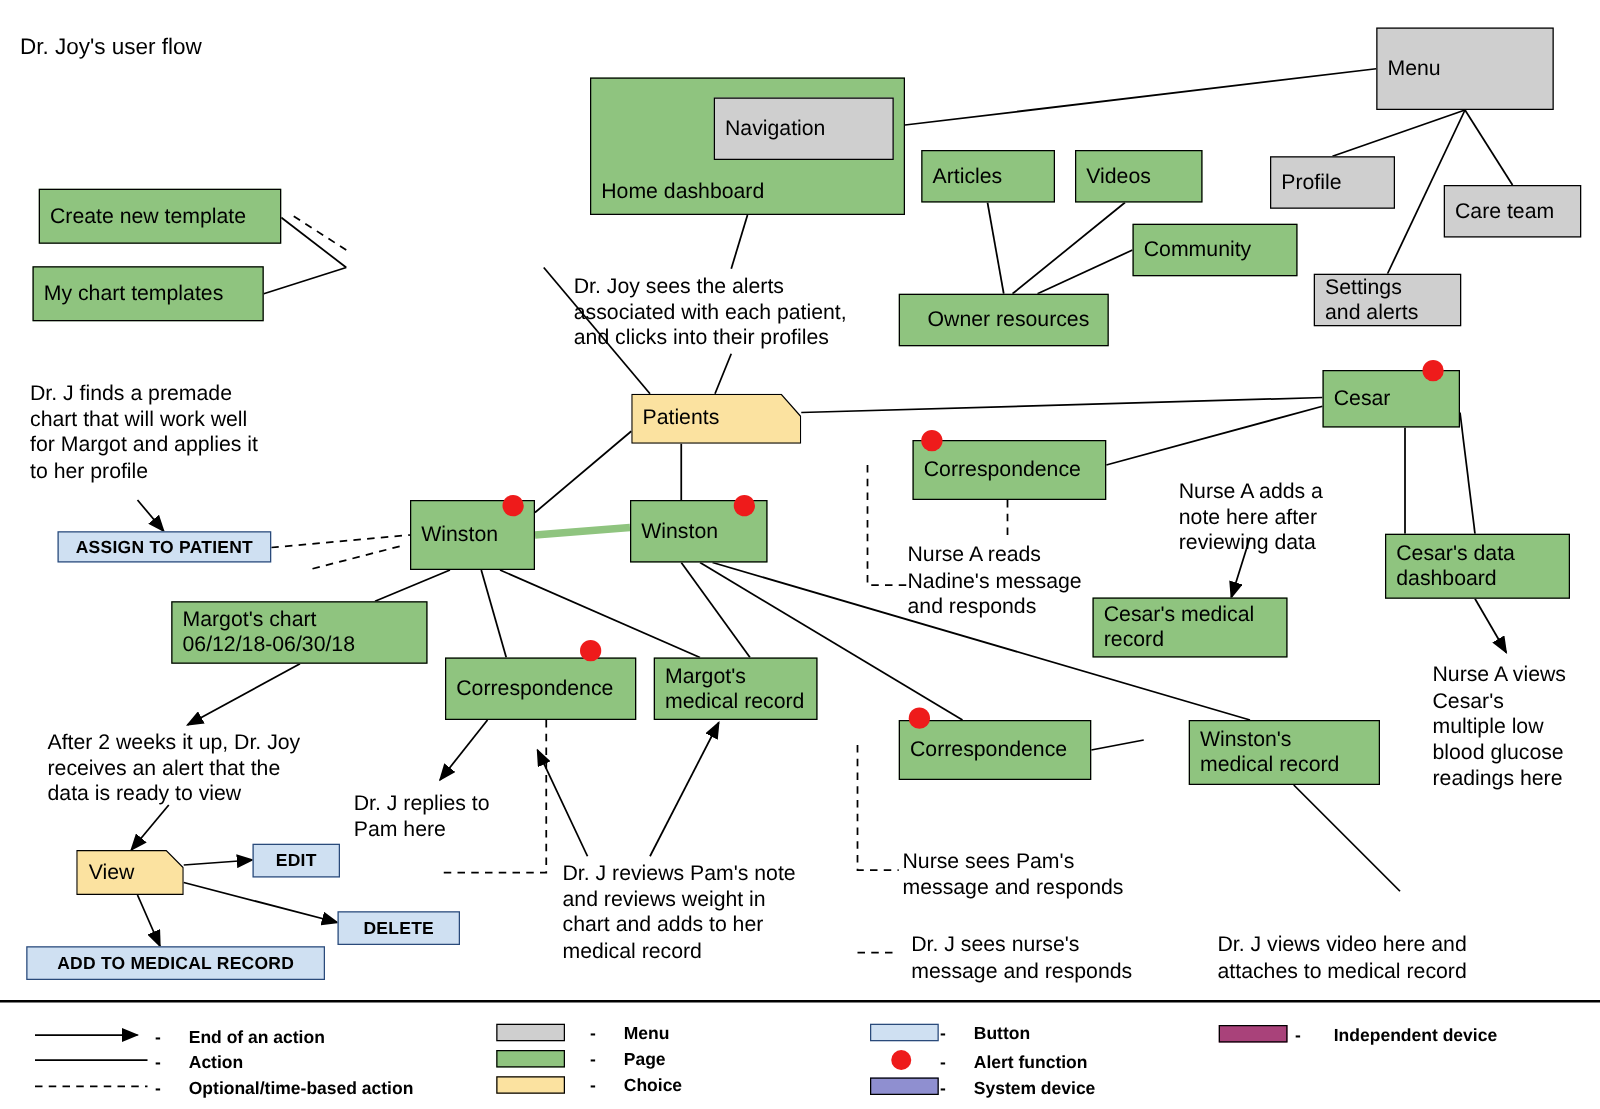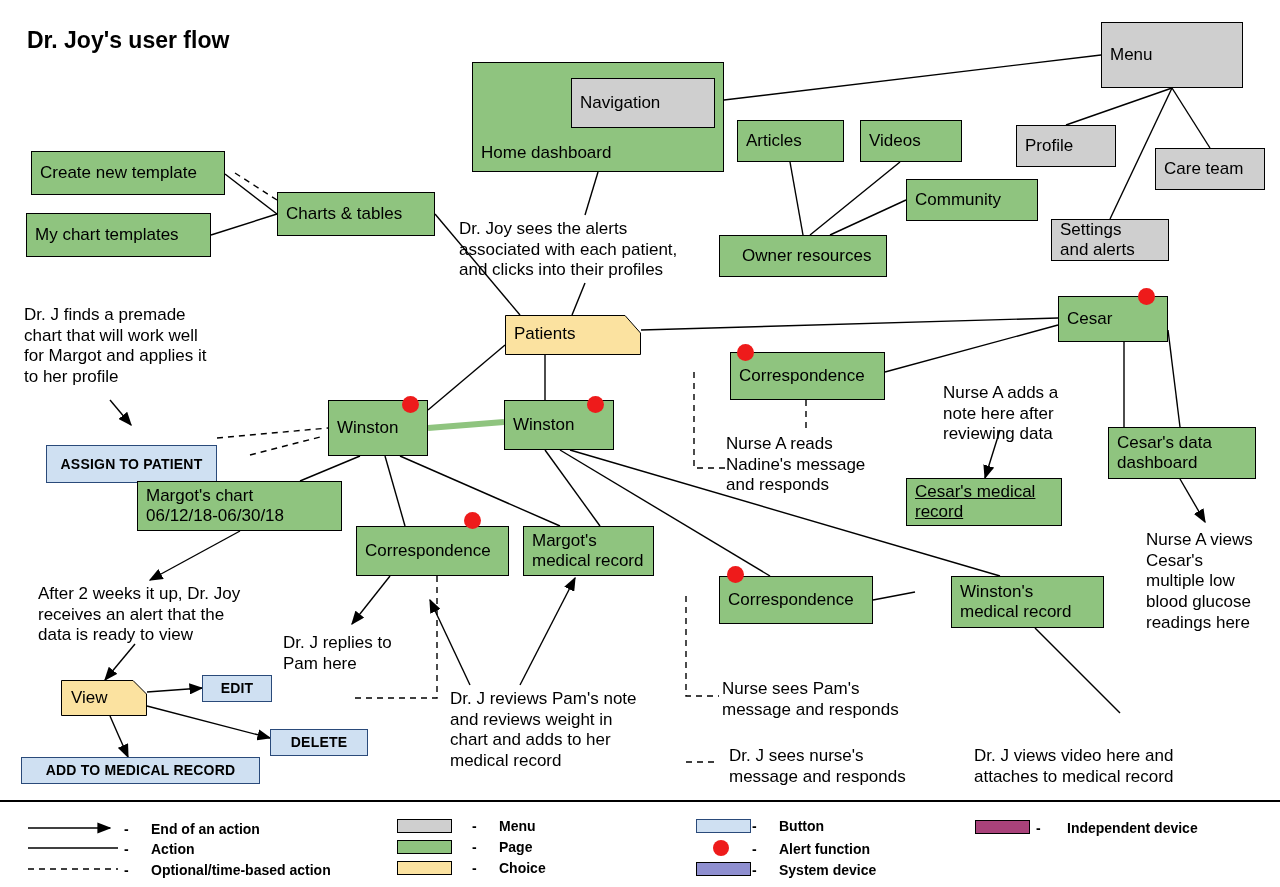--- a/index.html
+++ b/index.html
@@ -46,23 +46,23 @@
   .label {
     position: absolute;
     font-size: 17px;
     line-height: 1.22;
     white-space: pre-line;
     background: transparent;
     border: none;
   }
   .title {
     position: absolute;
-    font-size: 23px;
-    font-weight: bold;
-    left: 27px;
+    font-size: 18px;
+    font-weight: normal;
+    left: 16px;
     top: 27px;
   }
   .alert-dot {
     position: absolute;
     width: 17px;
     height: 17px;
     border-radius: 50%;
     background: #ee1b1b;
   }
   
@@ -211,23 +211,20 @@
   </div>
 
   <div class="node page" style="left:31px; top:151px; width:194px; height:44px;">
     <span>Create new template</span>
   </div>
 
   <div class="node page" style="left:26px; top:213px; width:185px; height:44px;">
     <span>My chart templates</span>
   </div>
 
-  <div class="node page" style="left:277px; top:192px; width:158px; height:44px;">
-    <span>Charts &amp; tables</span>
-  </div>
 
   <div class="choice-shape" style="left:505px; top:315px; width:136px; height:40px;">
     <svg viewBox="0 0 136 40" width="136" height="40">
       <path d="M0.5,0.5 L120,0.5 L135.5,18 L135.5,39.5 L0.5,39.5 Z" fill="#fbe2a0" stroke="#000"></path>
     </svg>
     <span style="position:absolute; left:9px; top:9px; font-size:17px;">Patients</span>
   </div>
 
   <div class="node page" style="left:1058px; top:296px; width:110px; height:46px;">
     <span>Cesar</span>
@@ -243,26 +240,26 @@
 
   <div class="node page" style="left:504px; top:400px; width:110px; height:50px;">
     <span>Winston</span>
   </div>
 
   <div class="node page" style="left:1108px; top:427px; width:148px; height:52px;">
     <span>Cesar's data
 dashboard</span>
   </div>
 
-  <div class="node page" style="left:906px; top:478px; width:156px; height:48px;text-decoration:underline;">
+  <div class="node page" style="left:874px; top:478px; width:156px; height:48px;">
     <span>Cesar's medical
 record</span>
   </div>
 
-  <div class="node button" style="left:46px; top:425px; width:171px; height:38px;margin-top:20px;">
+  <div class="node button" style="left:46px; top:425px; width:171px; height:25px;">
     <span>ASSIGN TO PATIENT</span>
   </div>
 
   <div class="node page" style="left:137px; top:481px; width:205px; height:50px;">
     <span>Margot's chart
 06/12/18-06/30/18</span>
   </div>
 
   <div class="node page" style="left:356px; top:526px; width:153px; height:50px;">
     <span>Correspondence</span>

